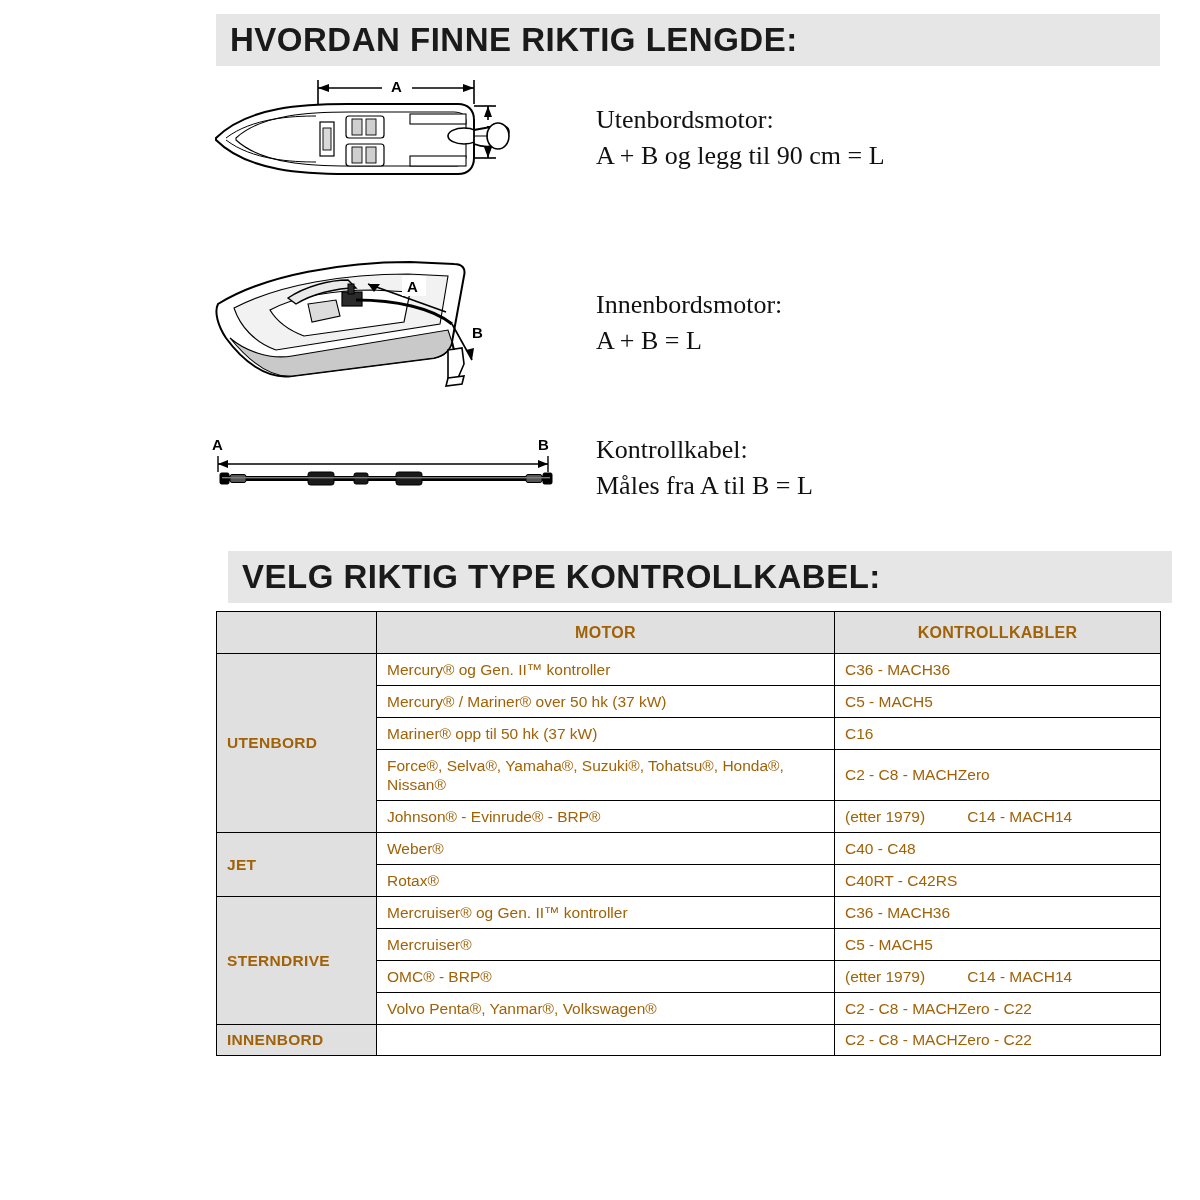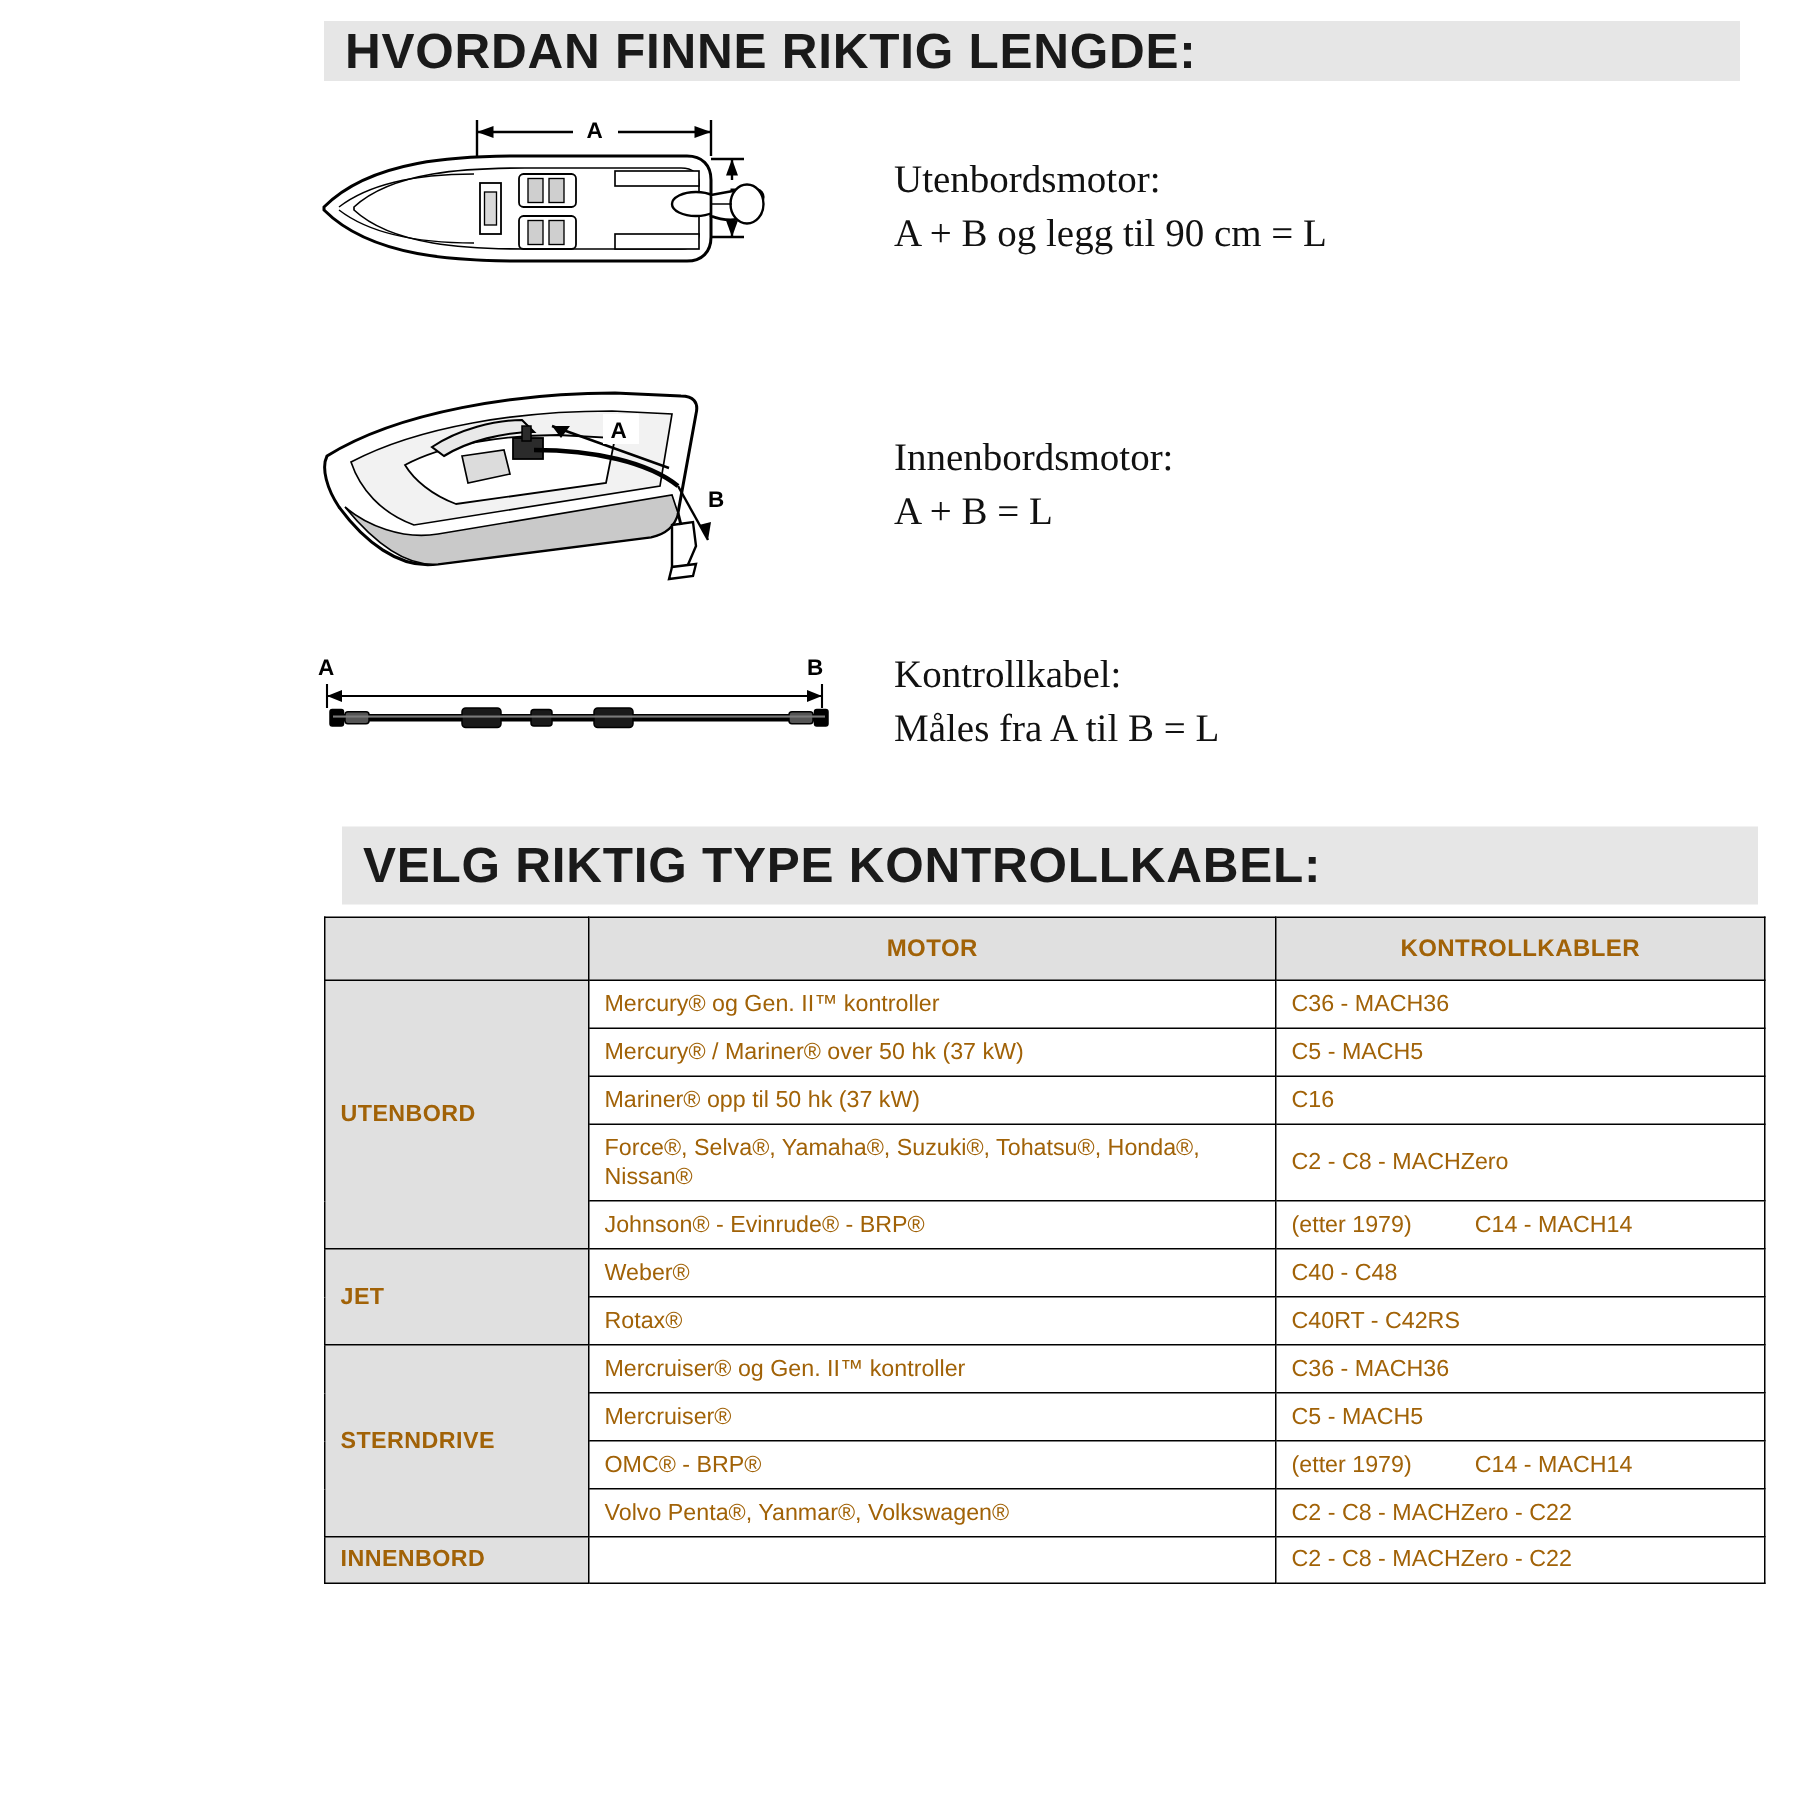--- a/index.html
+++ b/index.html
@@ -34,21 +34,21 @@
     font-size: 33px;
     font-weight: bold;
     letter-spacing: 0.5px;
     color: #1a1a1a;
     padding-left: 14px;
   }
   #banner-top {
     left: 216px;
     top: 14px;
     width: 944px;
-    height: 40px;
+    height: 52px;
   }
   #banner-table {
     left: 228px;
     top: 551px;
     width: 944px;
     height: 52px;
   }
   .caption {
     position: absolute;
     font-size: 26px;
@@ -103,21 +103,21 @@
   }
   td.motor-cell {
     background: #ffffff;
     text-align: left;
     line-height: 19px;
   }
   td.cable-cell {
     background: #ffffff;
     text-align: left;
   }
-  .col-group { width: 176px; }
+  .col-group { width: 160px; }
   .col-motor { width: 458px; }
   .col-cable { width: 326px; margin-top: 32px; }
   .cable-gap { display: inline-block; width: 42px; }
 
   
   .svg-holder { position: absolute; }
   #svg-outboard { left: 196px; top: 60px; }
   #svg-inboard  { left: 196px; top: 238px; }
   #svg-cable    { left: 196px; top: 428px; }
 </style>

